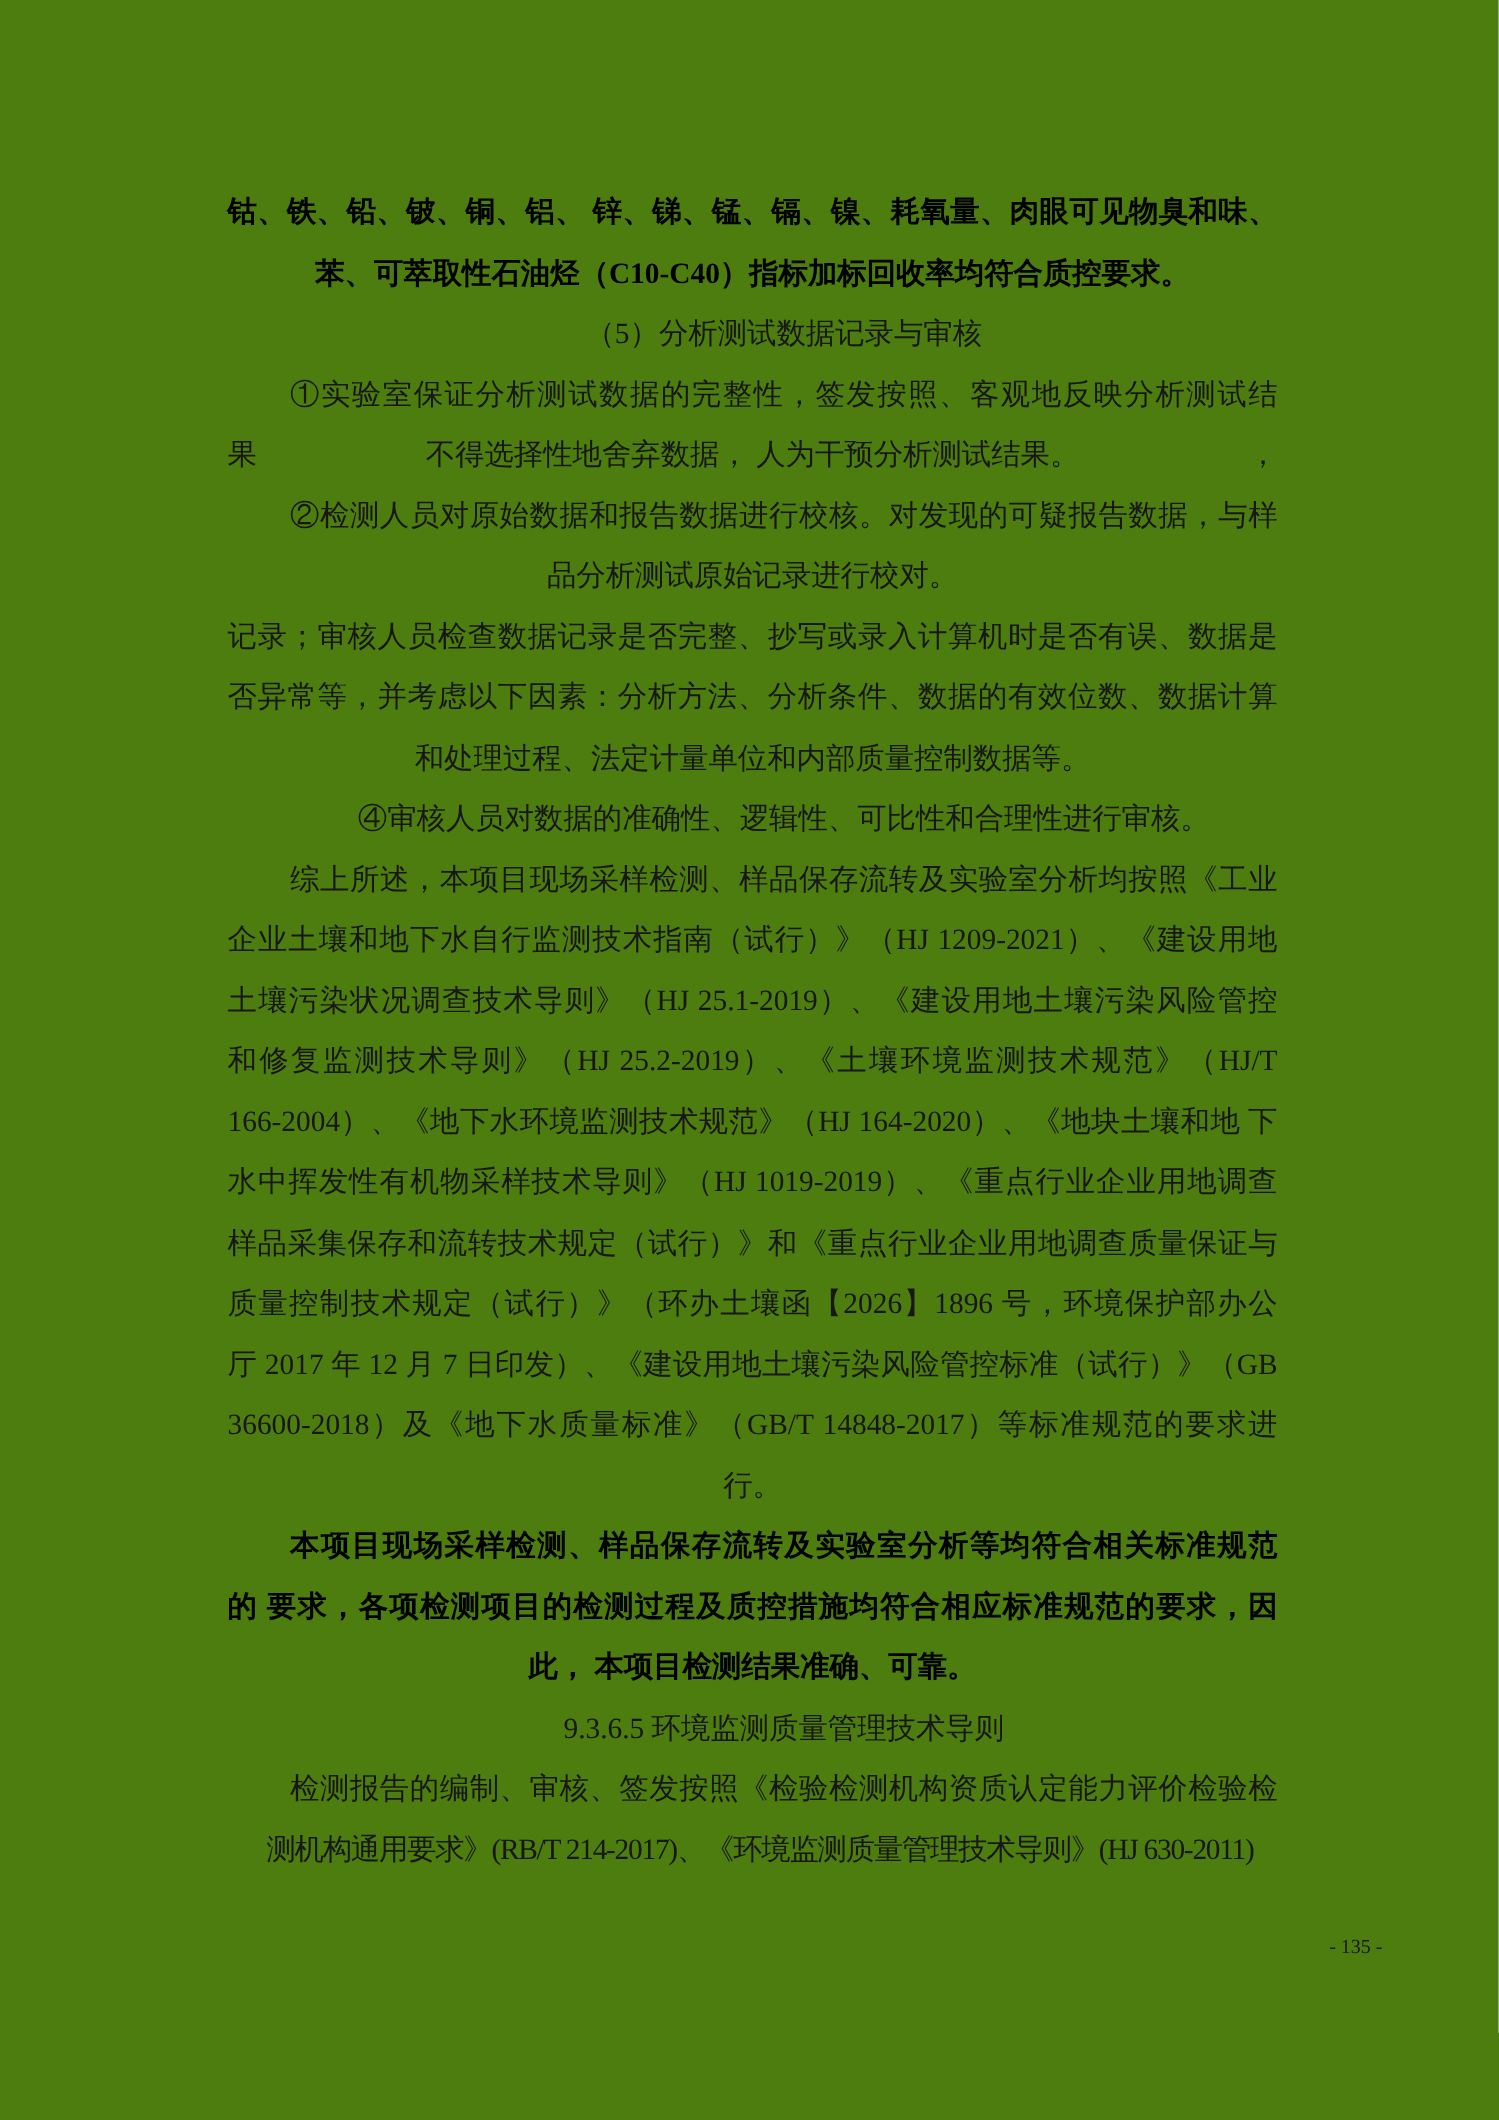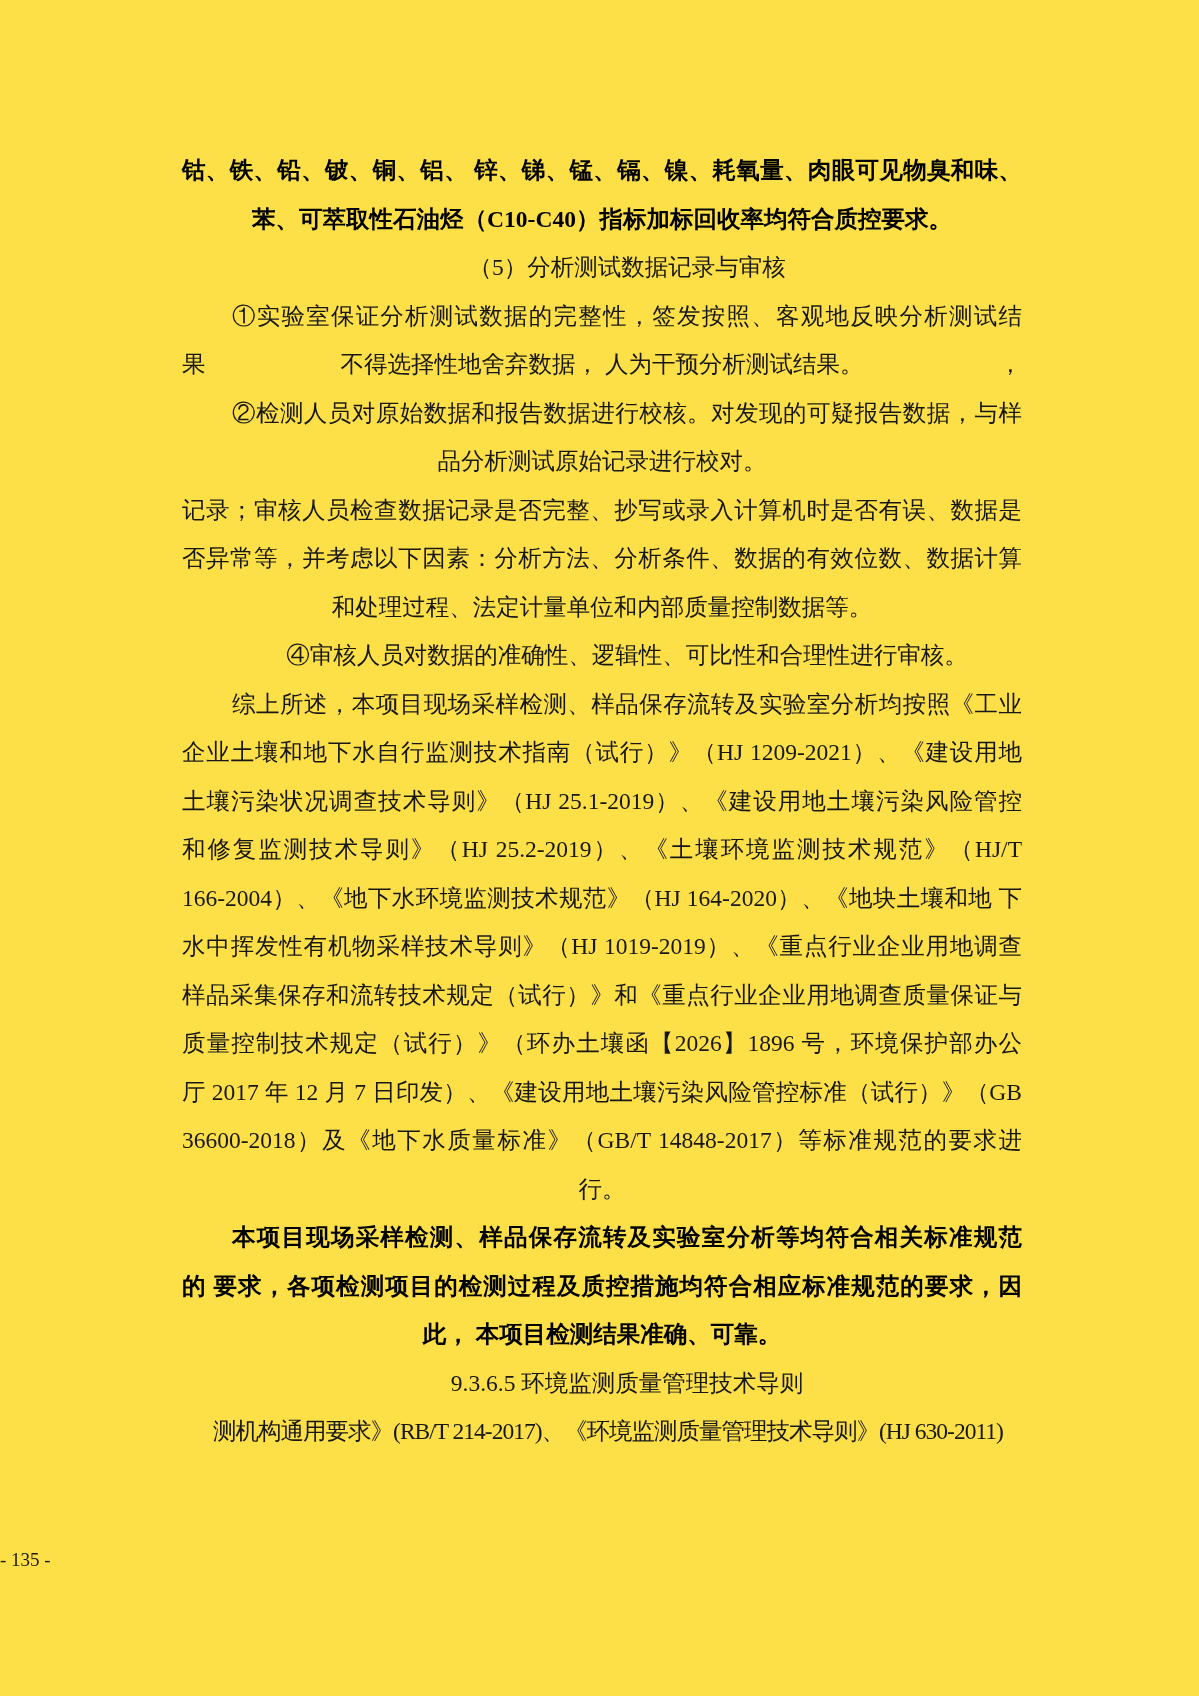--- a/index.html
+++ b/index.html
@@ -4,21 +4,21 @@
 <style>
   html, body {
     margin: 0;
     padding: 0;
     background: #ffffff;
   }
   .page {
     position: relative;
     width: 1199px;
     height: 1696px;
-    background: #fde047;
+    background: #4d7c0f;
     overflow: hidden;
     font-family: "Liberation Serif", "DejaVu Serif", serif;
     color: #141414;
   }
   .content {
     position: absolute;
     left: 182px;
     top: 146px;
     width: 840px;
   }
@@ -44,22 +44,22 @@
   .line.tight {
     letter-spacing: -1px;
     white-space: nowrap;
     margin-left: 12px;
   }
   .footer {
     position: absolute;
     left: 0;
     top: 1549px;
     width: 1106px;
-    text-align: left;
-    font-size: 19px;
+    text-align: right;
+    font-size: 16px;
     color: #1a1a1a;
   }
 </style>
 </head>
 <body>
 
 <div class="page">
   <div class="content" id="doc-content">
       <div class="line bold justify">钴、铁、铅、铍、铜、铝、 锌、锑、锰、镉、镍、耗氧量、肉眼可见物臭和味、</div>
       <div class="line bold">苯、可萃取性石油烃（C10-C40）指标加标回收率均符合质控要求。</div>
@@ -80,18 +80,19 @@
       <div class="line justify">水中挥发性有机物采样技术导则》（HJ 1019-2019）、《重点行业企业用地调查</div>
       <div class="line justify">样品采集保存和流转技术规定（试行）》和《重点行业企业用地调查质量保证与</div>
       <div class="line justify">质量控制技术规定（试行）》（环办土壤函【2026】1896 号，环境保护部办公</div>
       <div class="line justify">厅 2017 年 12 月 7 日印发）、《建设用地土壤污染风险管控标准（试行）》（GB</div>
       <div class="line justify">36600-2018）及《地下水质量标准》（GB/T 14848-2017）等标准规范的要求进</div>
       <div class="line">行。</div>
       <div class="line bold indent justify">本项目现场采样检测、样品保存流转及实验室分析等均符合相关标准规范</div>
       <div class="line bold justify">的 要求，各项检测项目的检测过程及质控措施均符合相应标准规范的要求，因</div>
       <div class="line bold">此， 本项目检测结果准确、可靠。</div>
       <div class="line indent">9.3.6.5 环境监测质量管理技术导则</div>
+      <div class="line indent justify">检测报告的编制、审核、签发按照《检验检测机构资质认定能力评价检验检</div>
       <div class="line tight">测机构通用要求》(RB/T 214-2017)、《环境监测质量管理技术导则》(HJ 630-2011)</div>
     </div>
   <div class="footer">
     <span>- 135 -</span>
   </div>
 </div>
 
 </body></html>

